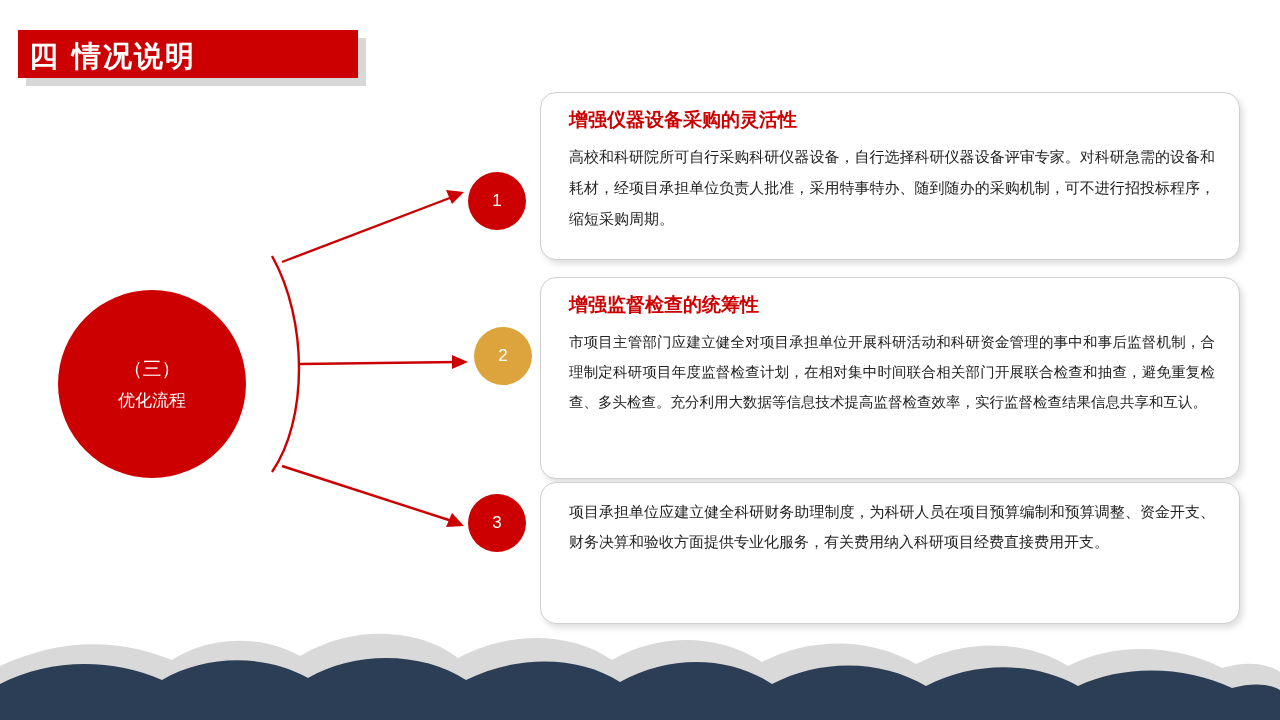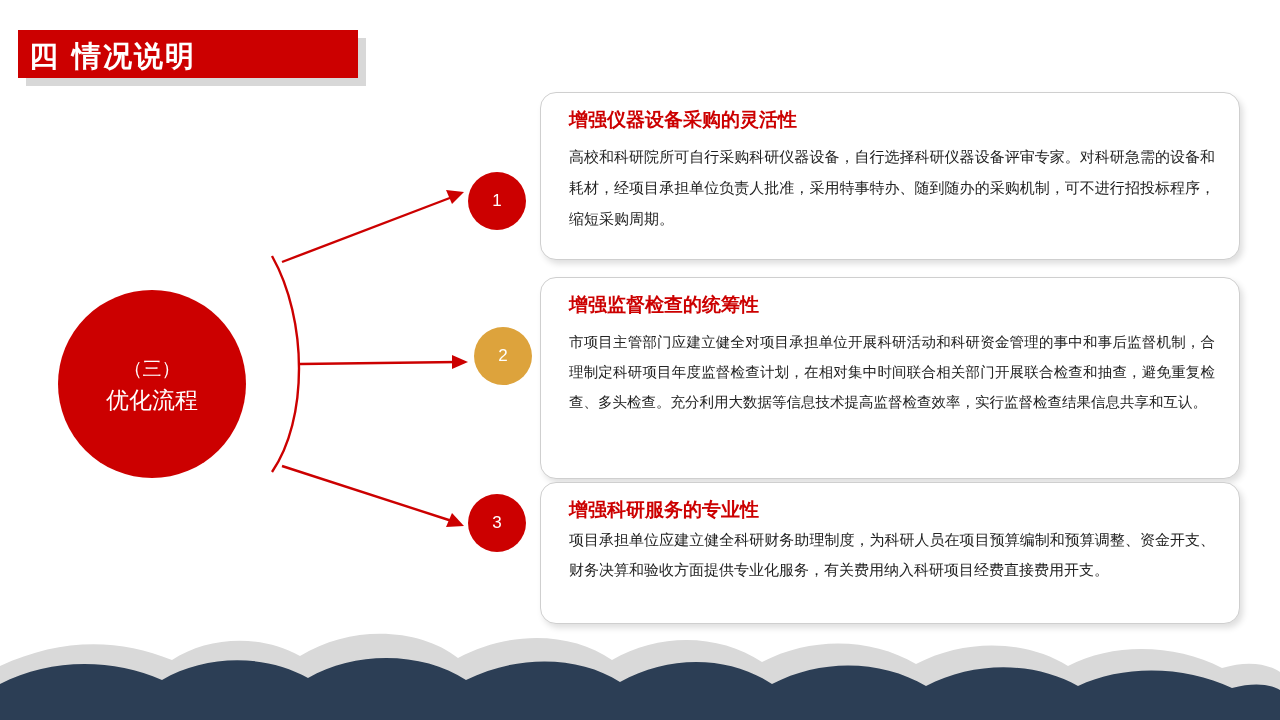--- a/index.html
+++ b/index.html
@@ -69,21 +69,21 @@
     display: flex;
     flex-direction: column;
     align-items: center;
     justify-content: center;
     font-family: "DejaVu Sans", "Liberation Sans", sans-serif;
     font-size: 20px;
     line-height: 32px;
     z-index: 2;
   }
   .main-circle .l1 { font-size: 19px; }
-  .main-circle .l2 { font-size: 23px; }
+  .main-circle .l2 { font-size: 17px; }
 
   
   .connectors {
     position: absolute;
     left: 0;
     top: 0;
     width: 1280px;
     height: 720px;
     z-index: 1;
   }
@@ -184,21 +184,20 @@
     <div class="card-title">增强仪器设备采购的灵活性</div>
     <div class="card-body">高校和科研院所可自行采购科研仪器设备，自行选择科研仪器设备评审专家。对科研急需的设备和耗材，经项目承担单位负责人批准，采用特事特办、随到随办的采购机制，可不进行招投标程序，缩短采购周期。</div>
   </div>
 
   <div class="card card-2">
     <div class="card-title">增强监督检查的统筹性</div>
     <div class="card-body">市项目主管部门应建立健全对项目承担单位开展科研活动和科研资金管理的事中和事后监督机制，合理制定科研项目年度监督检查计划，在相对集中时间联合相关部门开展联合检查和抽查，避免重复检查、多头检查。充分利用大数据等信息技术提高监督检查效率，实行监督检查结果信息共享和互认。</div>
   </div>
 
   <div class="card card-3">
-    <div class="card-title">增强科研服务的专业性</div>
     <div class="card-body">项目承担单位应建立健全科研财务助理制度，为科研人员在项目预算编制和预算调整、资金开支、财务决算和验收方面提供专业化服务，有关费用纳入科研项目经费直接费用开支。</div>
   </div>
 
   <svg class="waves" viewBox="0 0 1280 140" preserveAspectRatio="none">
     <path d="M0,86 C60,58 118,58 172,80 C208,56 262,54 300,76 C352,44 420,48 458,78
              C510,50 572,52 612,80 C660,52 720,54 762,82 C812,56 872,58 916,84
              C966,58 1026,60 1068,86 C1114,62 1176,64 1222,88 C1248,80 1268,84 1280,92
              L1280,140 L0,140 Z" fill="#d9d9d9"></path>
     <path d="M0,104 C50,78 112,78 162,100 C206,74 266,74 308,98 C356,70 424,72 466,100
              C518,74 580,76 620,102 C670,74 730,76 772,104 C822,78 882,80 926,106

